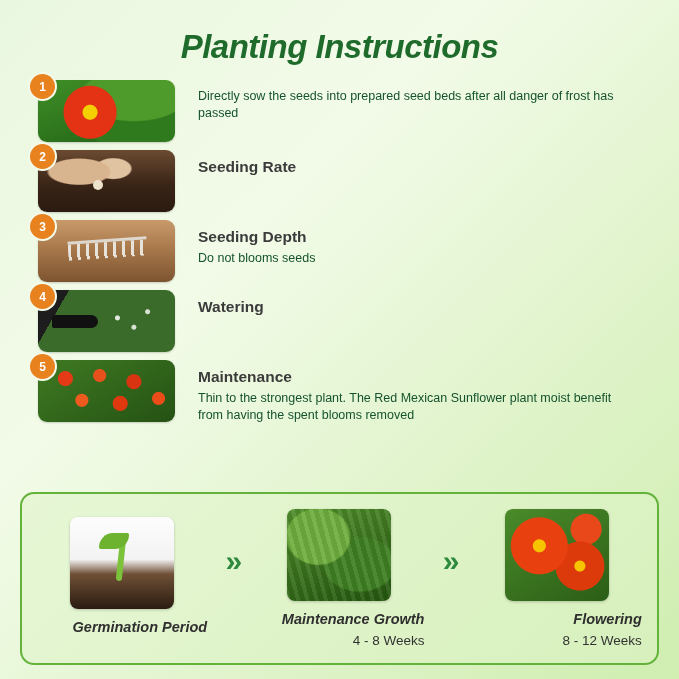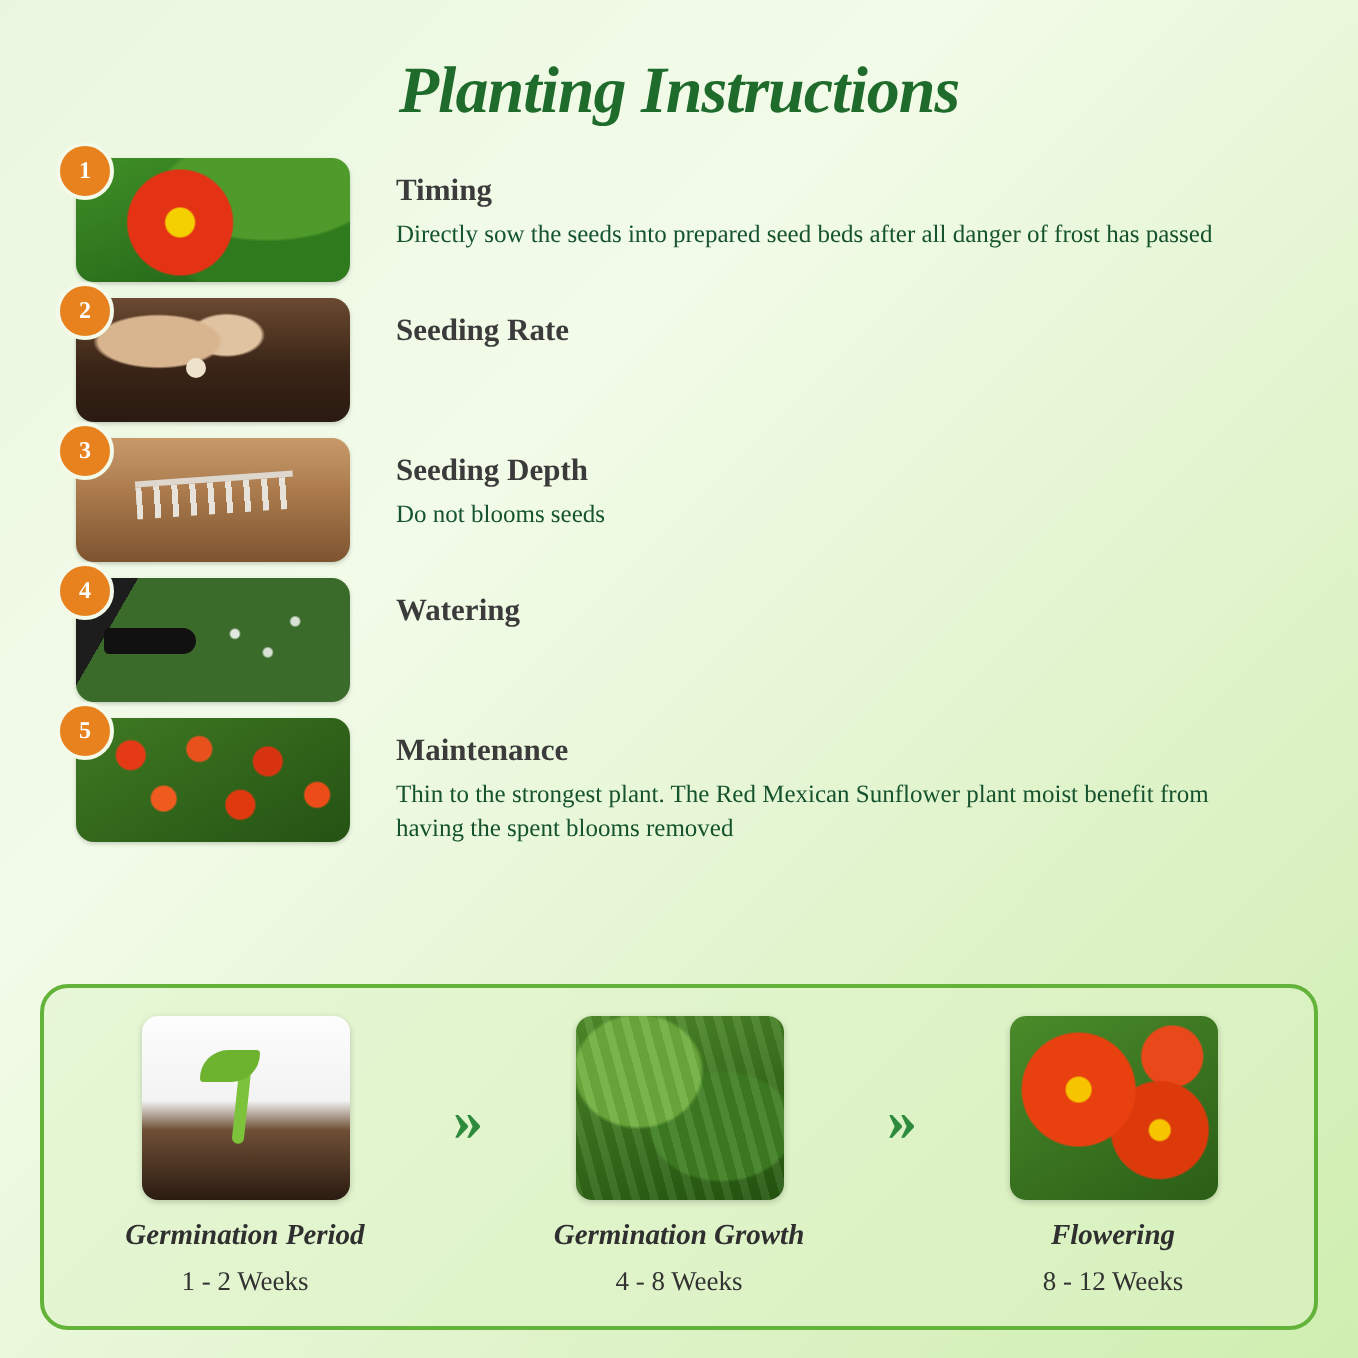--- a/index.html
+++ b/index.html
@@ -12,21 +12,20 @@
     font-family: "Liberation Sans", sans-serif;
     background: linear-gradient(135deg, #eaf7e0 0%, #f2fbe8 35%, #dff3c9 70%, #cfeeb0 100%);
     overflow: hidden;
     position: relative;
   }
   .page {
     position: relative;
     width: 679px;
     height: 679px;
     box-sizing: border-box;
-    font-family: Liberation Serif, serif;
   }
   .title {
     text-align: center;
     font-size: 33px;
     font-weight: bold;
     font-style: italic;
     color: #1f6b2c;
     letter-spacing: -0.5px;
     padding-top: 28px;
     margin: 0 0 14px 0;
@@ -100,21 +99,21 @@
     border-radius: 14px;
     background: linear-gradient(135deg, #e7f7d6 0%, #d7f0bc 100%);
     display: flex;
     align-items: center;
     justify-content: space-around;
     padding: 0 6px;
     box-sizing: border-box;
   }
   .tl-item {
     width: 170px;
-    text-align: center;
+    text-align: right;
   }
   .tl-img {
     width: 104px;
     height: 92px;
     margin: 0 auto 10px auto;
     border-radius: 8px;
     overflow: hidden;
     position: relative;
     box-shadow: 0 1px 3px rgba(0,0,0,0.2);
   }
@@ -247,21 +246,20 @@
   <h1 class="title">Planting Instructions</h1>
 
   <div class="steps">
 
     <div class="step">
       <div class="thumb-wrap">
         <div class="badge">1</div>
         <div class="thumb img-flower-leaf"></div>
       </div>
       <div class="step-text">
-        <p class="step-title">Timing</p>
         <p class="step-desc">Directly sow the seeds into prepared seed beds after all danger of frost has passed</p>
       </div>
     </div>
 
     <div class="step">
       <div class="thumb-wrap">
         <div class="badge">2</div>
         <div class="thumb img-hand-soil"></div>
       </div>
       <div class="step-text">
@@ -301,28 +299,27 @@
       </div>
     </div>
 
   </div>
 
   <div class="timeline">
 
     <div class="tl-item">
       <div class="tl-img img-sprout"></div>
       <div class="tl-name">Germination Period</div>
-      <div class="tl-dur">1 - 2 Weeks</div>
     </div>
 
     <div class="arrow">»</div>
 
     <div class="tl-item">
       <div class="tl-img img-vegetative"></div>
-      <div class="tl-name">Germination Growth</div>
+      <div class="tl-name">Maintenance Growth</div>
       <div class="tl-dur">4 - 8 Weeks</div>
     </div>
 
     <div class="arrow">»</div>
 
     <div class="tl-item">
       <div class="tl-img img-flowering"></div>
       <div class="tl-name">Flowering</div>
       <div class="tl-dur">8 - 12 Weeks</div>
     </div>

